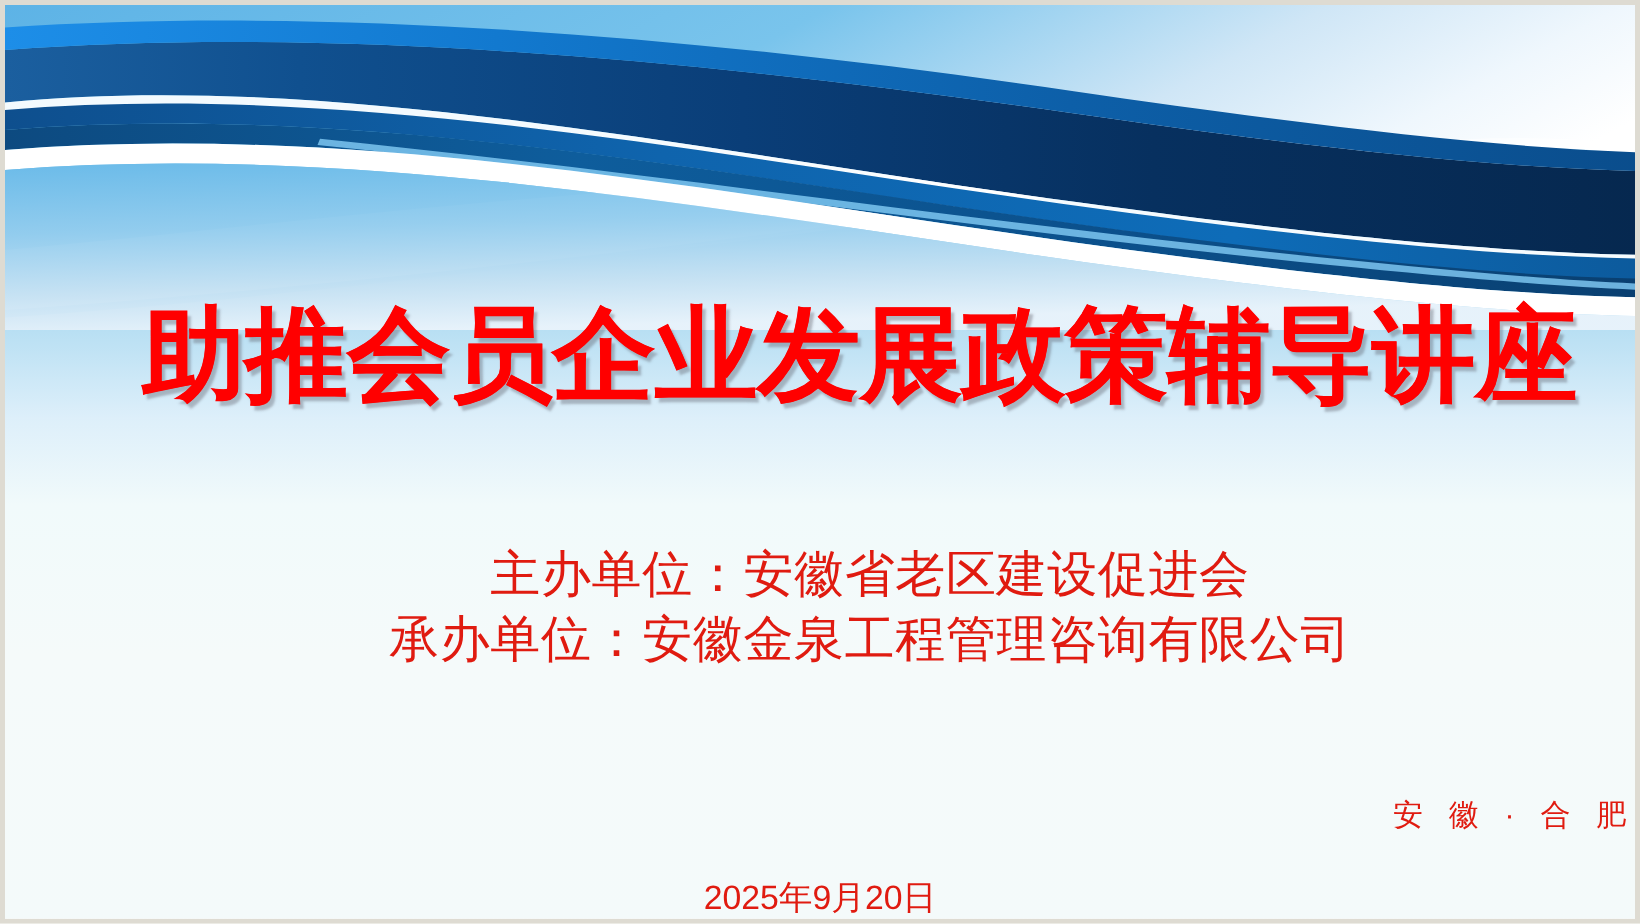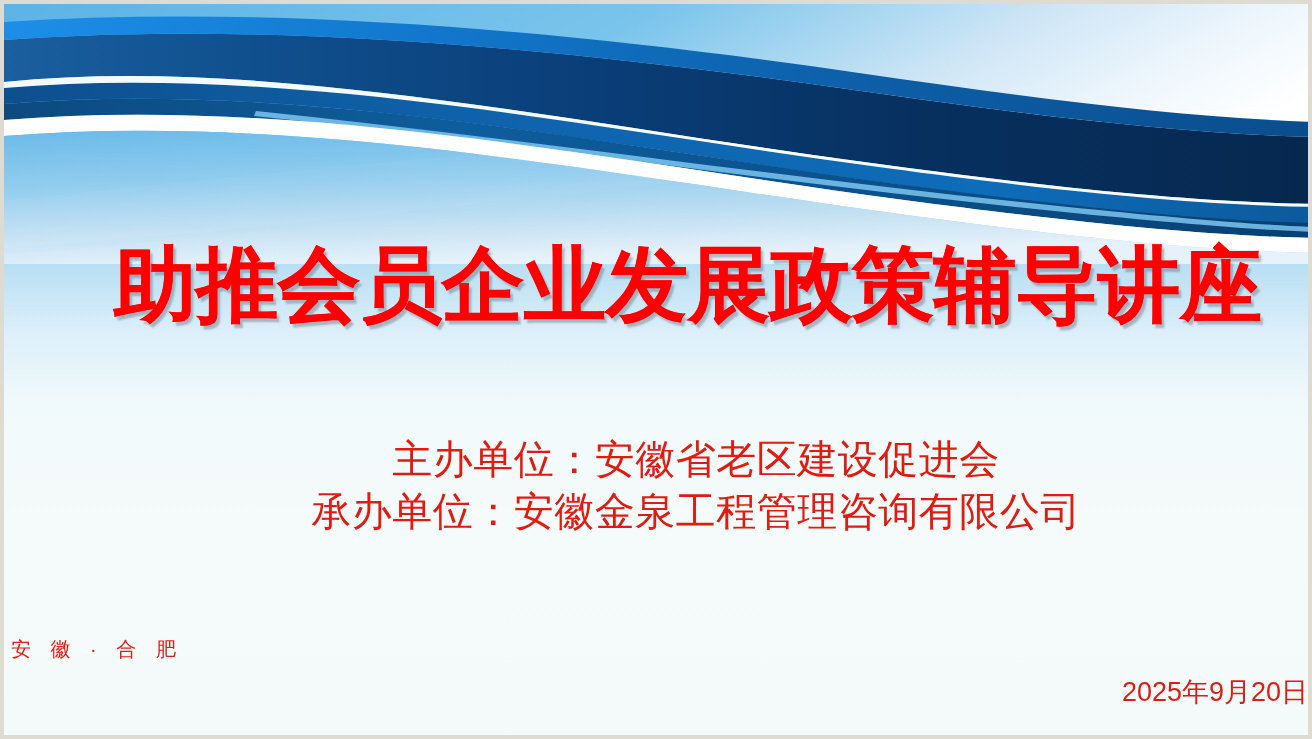--- a/index.html
+++ b/index.html
@@ -91,35 +91,35 @@
     margin-left: 40px;
   }
   #org-host    { top: 428px; }
   #org-organiser { top: 480px; }
 
   #venue-line {
     position: absolute;
     left: 0;
     top: 632px;
     width: 100%;
-    text-align: left;
-    font-family: "Liberation Sans", "DejaVu Sans", sans-serif;
-    font-size: 20px;
+    text-align: right;
+    font-family: "Liberation Sans", "DejaVu Sans", sans-serif;
+    font-size: 24px;
     color: #e01b10;
     letter-spacing: 7px;
     text-indent: 7px;
     white-space: nowrap;
   }
 
   #date-line {
     position: absolute;
     left: 0;
-    top: 670px;
-    width: 100%;
-    text-align: right;
+    top: 696px;
+    width: 100%;
+    text-align: center;
     font-family: "Liberation Sans", "DejaVu Sans", sans-serif;
     font-size: 27px;
     color: #e01b10;
     letter-spacing: 0px;
     white-space: nowrap;
   }
 </style>
 </head>
 <body>
 

